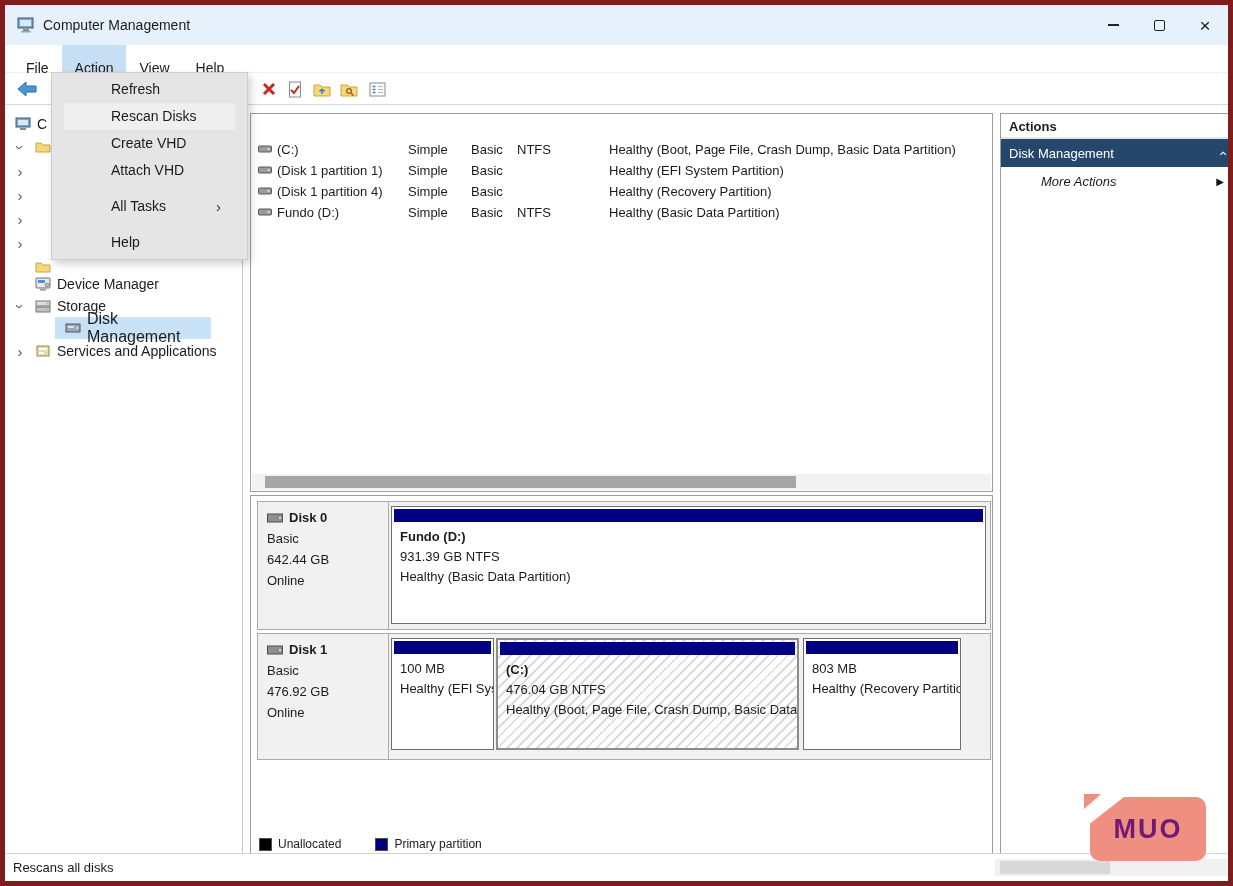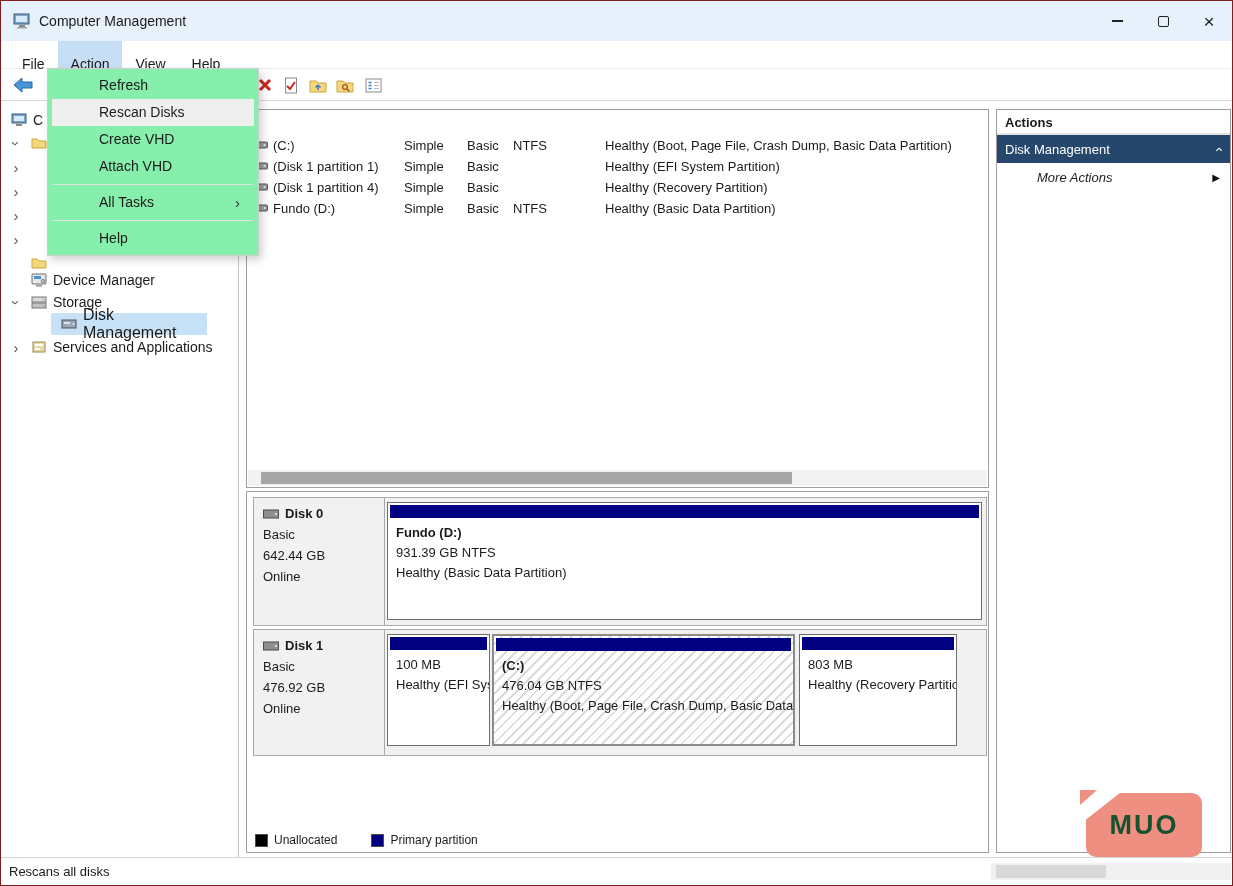--- a/index.html
+++ b/index.html
@@ -1,18 +1,18 @@
 <!DOCTYPE html>
 <html><head>
 <meta charset="utf-8">
 <style>
   * { margin:0; padding:0; box-sizing:border-box; }
   html,body { background:#6b6b6b; }
   body { font-family:"Liberation Sans","DejaVu Sans",sans-serif; color:#1b1b1b; }
-  .window { position:relative; width:1233px; height:886px; background:#ffffff; border:1px solid #7f1d1d; overflow:hidden; }
+  .window { position:relative; width:1233px; height:886px; background:#ffffff; border:5px solid #7f1d1d; overflow:hidden; }
 
   
   .titlebar { position:absolute; left:0; top:0; right:0; height:40px; background:#e7f1fb; display:flex; align-items:center; padding-left:12px; }
   .titlebar .app-icon { width:18px; height:16px; margin-right:8px; }
   .titlebar .title { font-size:14px; }
   .win-controls { position:absolute; right:0; top:0; height:40px; display:flex; }
   .win-btn { width:46px; height:40px; display:flex; align-items:center; justify-content:center; font-size:16px; color:#222; cursor:default; }
   .max-glyph { width:11px; height:11px; border:1.4px solid #222; border-radius:2px; }
   .min-glyph { width:11px; height:1.6px; background:#222; }
   .close-glyph { font-size:19px; line-height:19px; }
@@ -65,35 +65,35 @@
 
   
   .actions-panel { position:absolute; left:995px; top:108px; width:235px; height:744px; background:#fff; border:1px solid #9e9e9e; }
   .actions-title { height:25px; line-height:25px; padding-left:8px; font-size:13px; font-weight:bold; border-bottom:2px solid #e4e4e4; }
   .dm-header { height:28px; background:#24476b; color:#fff; display:flex; align-items:center; padding:0 10px 0 8px; font-size:13px; }
   .dm-header .chev-up { margin-left:auto; transform:rotate(-90deg); color:#fff; font-size:15px; }
   .more-actions { height:29px; display:flex; align-items:center; font-size:13px; padding-left:40px;font-style:italic; }
   .more-actions .tri { margin-left:auto; margin-right:10px; font-size:10px; color:#111; }
 
   
-  .dropdown { position:absolute; left:46px; top:67px; width:212px; background:#86efac; border:1px solid #cecece; box-shadow:3px 4px 8px rgba(0,0,0,.18); z-index:40; padding:3px 4px; }
+  .dropdown { position:absolute; left:46px; top:67px; width:197px; background:#e5e5e5; border:1px solid #cecece; box-shadow:3px 4px 8px rgba(0,0,0,.18); z-index:40; padding:3px 12px; }
   .dd-item { height:27px; line-height:27px; padding-left:47px; font-size:14px; display:flex; align-items:center; }
   .dd-item.hover { background:#efefef; }
   .dd-item .sub-arrow { margin-left:auto; margin-right:14px; font-size:15px; color:#333; }
   .dd-sep { height:1px; background:#e2e2e2; margin:4px 1px; }
 
   
   .statusbar { position:absolute; left:0; right:0; bottom:0; height:28px; background:#fff; border-top:1px solid #d4d4d4; font-size:13px; display:flex; align-items:center; padding-left:8px; }
   .br-scroll { position:absolute; left:990px; bottom:5px; width:240px; height:17px; background:#f1f1f1; }
   .br-thumb { position:absolute; left:5px; top:2px; width:110px; height:13px; background:#d8d8d8; }
 
   
   .muo { position:absolute; left:1085px; top:792px; width:116px; height:64px; background:#ef8f82; border-radius:10px; display:flex; align-items:center; justify-content:center; overflow:hidden; z-index:30; }
   .muo-cut { position:absolute; left:-18px; top:-26px; width:60px; height:38px; background:#fff; transform:rotate(-38deg); }
-  .muo-text { color:#14532d; font-size:27px; font-weight:bold; letter-spacing:2px; z-index:1; }
+  .muo-text { color:#701a75; font-size:27px; font-weight:bold; letter-spacing:2px; z-index:1; }
   .muo-tri { position:absolute; left:1079px; top:789px; width:0; height:0; border-top:15px solid #ef8f82; border-right:17px solid transparent; z-index:31; }
 </style>
 </head>
 <body>
 
 <div class="window">
 
   <div class="titlebar">
     <svg class="app-icon" viewBox="0 0 18 16">
       <rect x="1" y="1" width="15" height="10" fill="#7da7c9" stroke="#3a5a78"></rect>

